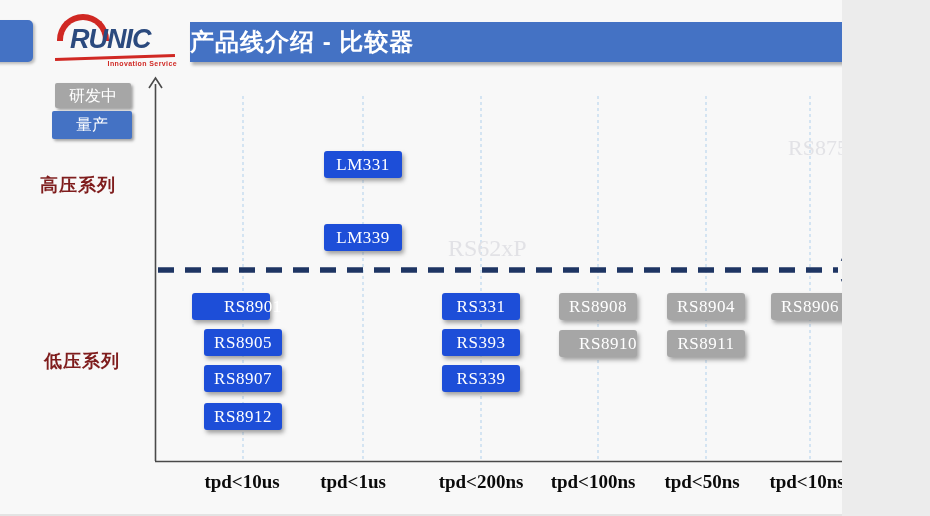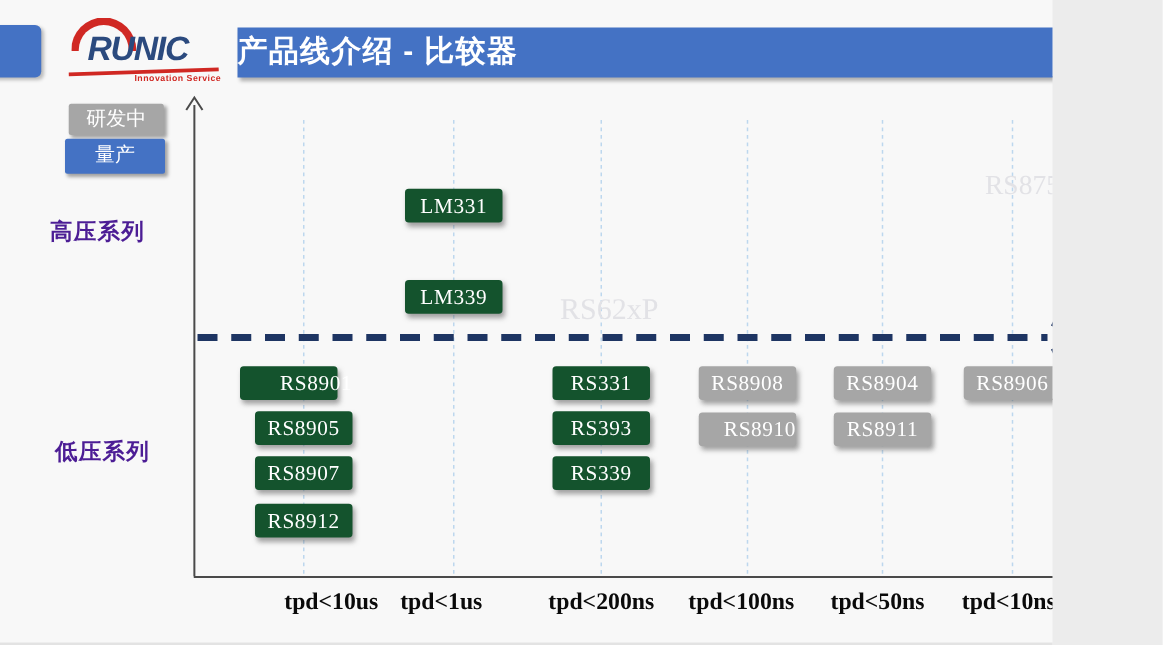--- a/index.html
+++ b/index.html
@@ -16,46 +16,46 @@
   .logo-tagline { position:absolute; right:2px; top:49px; font-size:7px; font-weight:bold; color:#d02823; letter-spacing:.4px; }
   .title-bar { position:absolute; left:190px; top:22px; width:725px; height:40px; background:#4472c4; box-shadow:2px 3px 3px rgba(0,0,0,.3); color:#fff; font-size:24px; font-weight:bold; line-height:40px; letter-spacing:1px; }
   .corner-right { position:absolute; left:919px; top:18px; width:11px; height:46px; background:repeating-linear-gradient(180deg,#2f5597 0 3px,#4472c4 3px 10px); box-shadow:1px 2px 2px rgba(0,0,0,.25); }
 
   
   .legend-box { position:absolute; color:#fff; font-size:16px; text-align:center; border-radius:2px; box-shadow:2px 2px 3px rgba(0,0,0,.35); }
   .legend-dev { left:55px; top:83px; width:76px; height:25px; line-height:25px; background:#a6a6a6; }
   .legend-prod { left:52px; top:111px; width:80px; height:28px; line-height:28px; background:#4472c4; }
 
   
-  .row-label { position:absolute; font-size:18px; font-weight:bold; color:#4c1d95; letter-spacing:1px; }
+  .row-label { position:absolute; font-size:18px; font-weight:bold; color:#7f1d1d; letter-spacing:1px; }
   .row-hv { left:40px; top:173px; }
   .row-lv { left:44px; top:349px; }
 
   
   .watermark { position:absolute; font-family:"Liberation Serif",serif; color:#e2e2e6; }
   .wm-tr { left:788px; top:135px; font-size:22px; }
   .wm-c  { left:448px; top:235px; font-size:24px; }
 
   
   .canvas { position:absolute; left:0; top:0; width:930px; height:516px; pointer-events:none; }
 
   
   .pbox { position:absolute; width:78px; height:27px; line-height:27px; text-align:center; color:#fff; font-family:"Liberation Serif",serif; font-size:17px; letter-spacing:.5px; border-radius:3px; box-shadow:2px 3px 4px rgba(90,90,90,.55); }
-  .blue { background:#14532d; }
+  .blue { background:#1d4ed8; }
   .gray { background:#a6a6a6; }
   .p-lm331 { left:324px; top:151px; } .p-lm393 { left:324px; top:187px; } .p-lm339 { left:324px; top:224px; }
   .p-rs8901{ left:192px; top:293px;padding-left:32px; } .p-rs8905{ left:204px; top:329px; } .p-rs8907{ left:204px; top:365px; } .p-rs8912{ left:204px; top:403px; }
   .p-rs331 { left:442px; top:293px; } .p-rs393 { left:442px; top:329px; } .p-rs339 { left:442px; top:365px; }
   .p-rs8908{ left:559px; top:293px; } .p-rs8910{ left:559px; top:330px;padding-left:20px; }
   .p-rs8904{ left:667px; top:293px; } .p-rs8911{ left:667px; top:330px; }
   .p-rs8906{ left:771px; top:293px; }
 
   
   .xtick { position:absolute; top:471px; transform:translateX(-50%); font-family:"Liberation Serif",serif; font-weight:bold; font-size:19px; color:#0a0a0a; white-space:nowrap; }
-  .xt1{left:242px;margin-left:23px;} .xt2{left:353px;} .xt3{left:481px;} .xt4{left:593px;} .xt5{left:702px;} .xt6{left:807px;}
+  .xt1{left:242px;} .xt2{left:353px;} .xt3{left:481px;} .xt4{left:593px;} .xt5{left:702px;} .xt6{left:807px;}
 
   .stray-line { position:absolute; left:847px; top:290px; width:83px; height:2px; background:#9a9a9a; opacity:.55; }
 </style>
 </head>
 <body>
 
 <div class="slide">
 
   <div class="corner-left"></div>
   <div class="logo">

